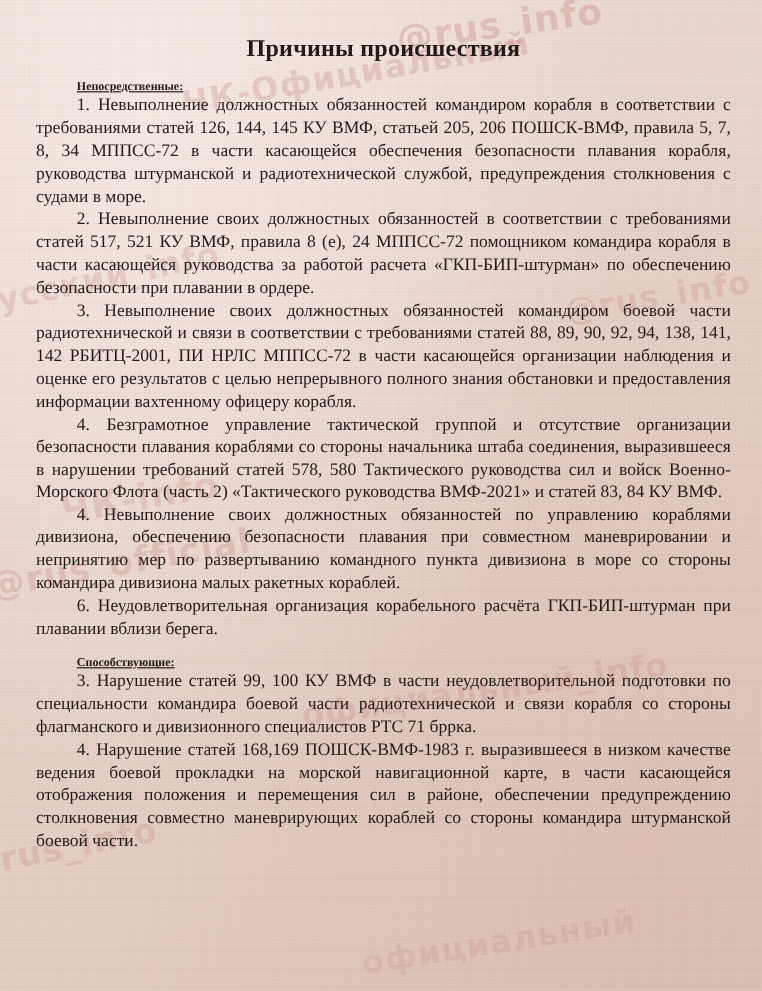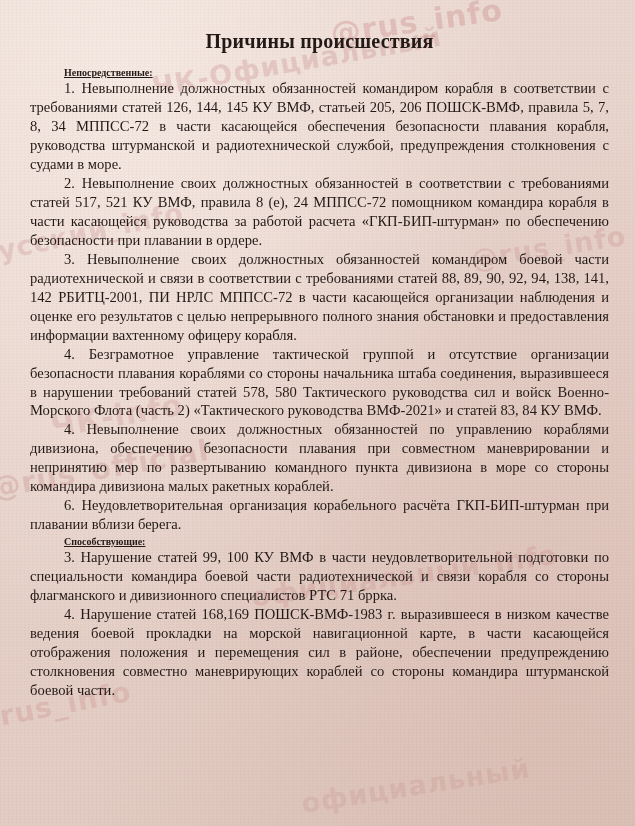--- a/index.html
+++ b/index.html
@@ -61,21 +61,21 @@
     line-height: 1.30;
     text-align: justify;
     text-indent: 34px;
     text-justify: inter-word;
     hyphens: none;
   }
   p.para + p.para {
     margin-top: 0px;
   }
   .section-head.second {
-    margin-top: 2px;
+    margin-top: 13px;
   }
   
   .wm {
     position: absolute;
     inset: 0;
     z-index: 2;
     pointer-events: none;
     overflow: hidden;
   }
   .wm span {

